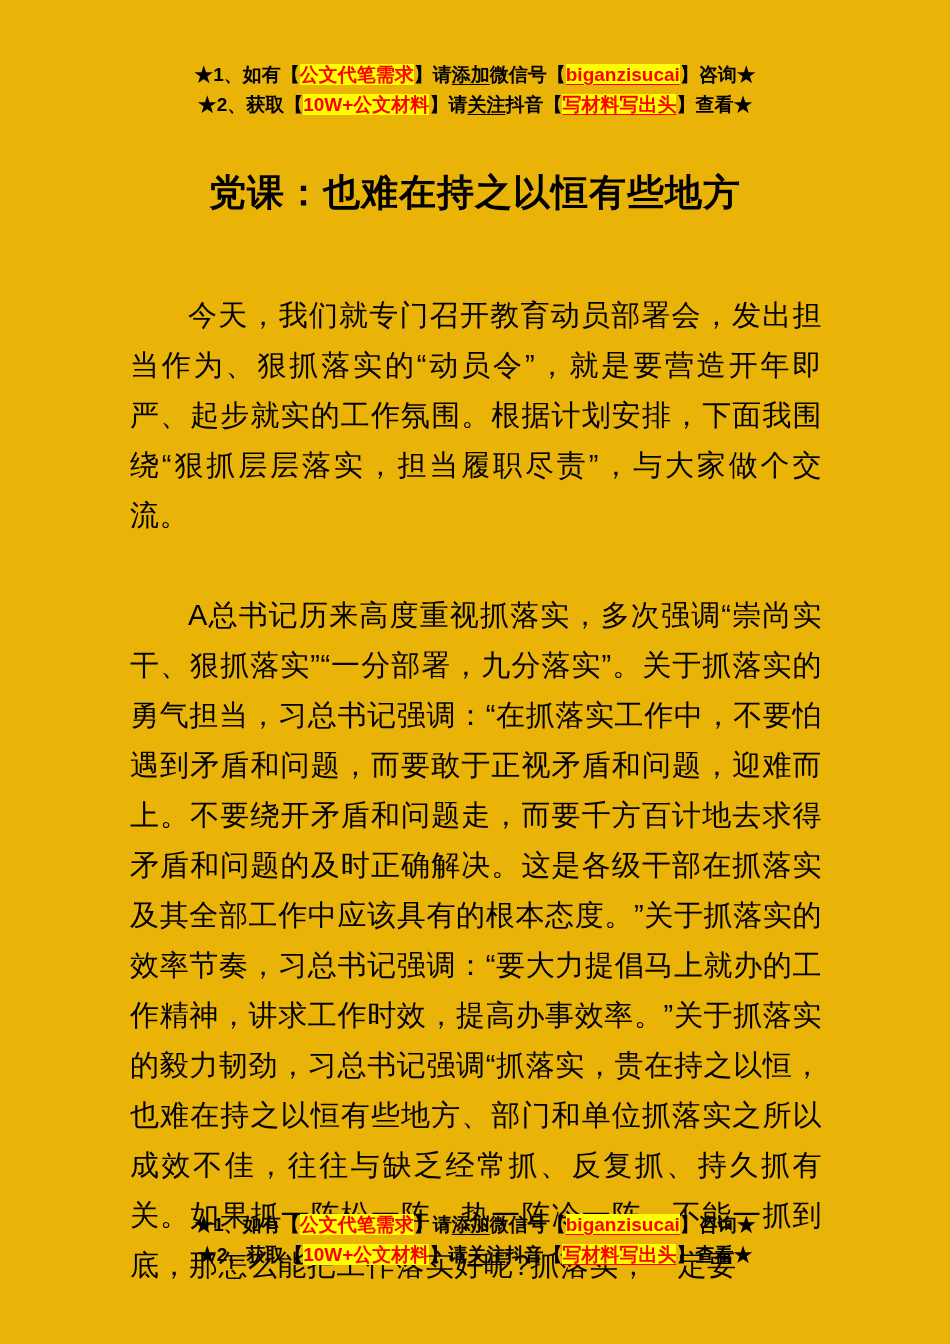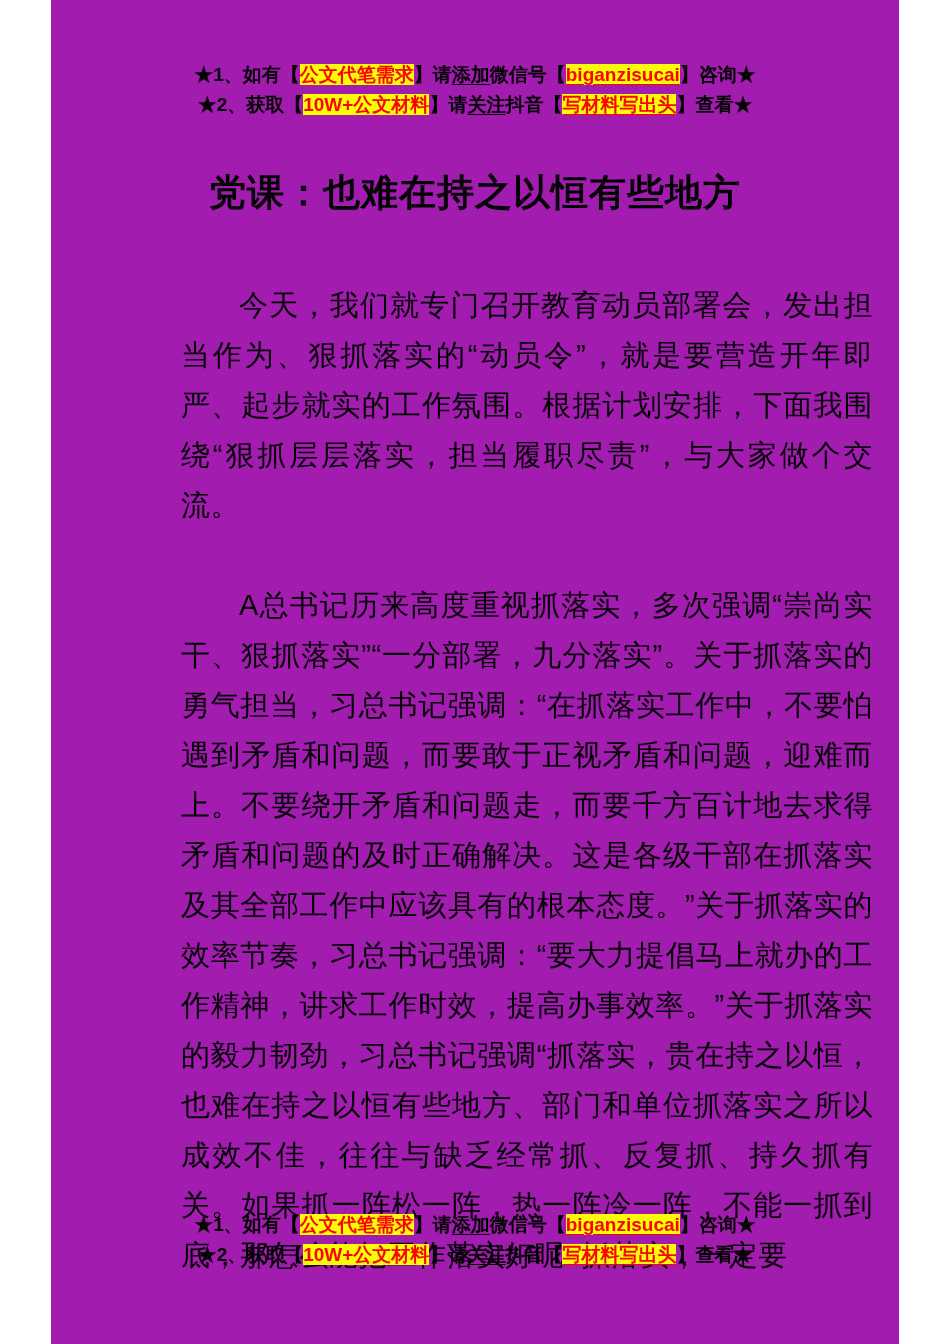--- a/index.html
+++ b/index.html
@@ -2,24 +2,24 @@
 <html><head>
 <meta charset="utf-8">
 <style>
   html, body {
     margin: 0;
     padding: 0;
     background: #ffffff;
   }
   .page {
     position: relative;
-    width: 848px;
+    width: 950px;
     height: 1344px;
     margin: 0 auto;
-    background: #a21caf;
+    background: #eab308;
     font-family: "Liberation Sans", sans-serif;
     color: #000000;
     overflow: hidden;
   }
   
   .promo {
     position: absolute;
     left: 0;
     right: 0;
     text-align: center;
@@ -54,21 +54,21 @@
     right: 0;
     text-align: center;
     font-size: 37px;
     font-weight: 900;
     line-height: 50px;
     letter-spacing: 1px;
   }
   
   .doc-body {
     position: absolute;
-    top: 280px;
+    top: 290px;
     left: 130px;
     width: 692px;
   }
   .doc-body p {
     margin: 0;
     font-size: 29px;
     line-height: 50px;
     text-align: justify;
     text-justify: inter-ideograph;
     text-indent: 2em;

